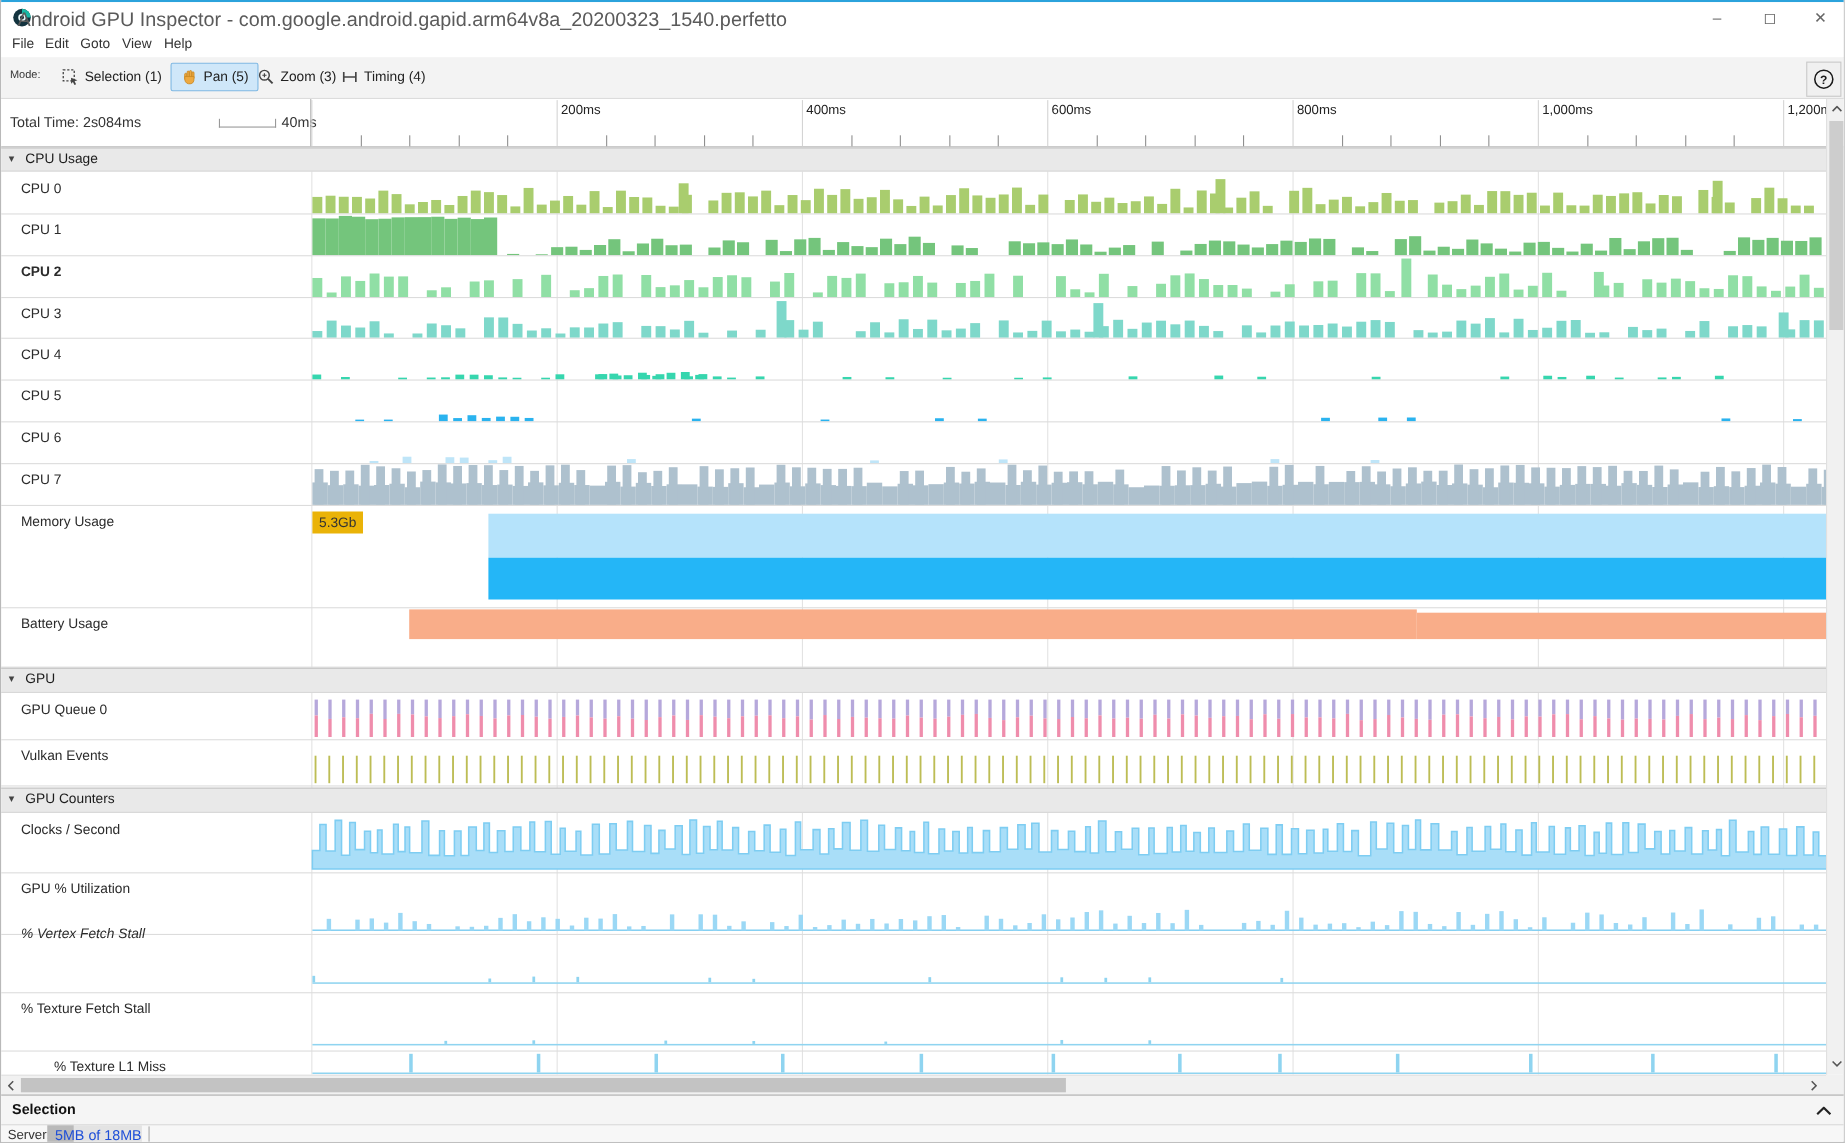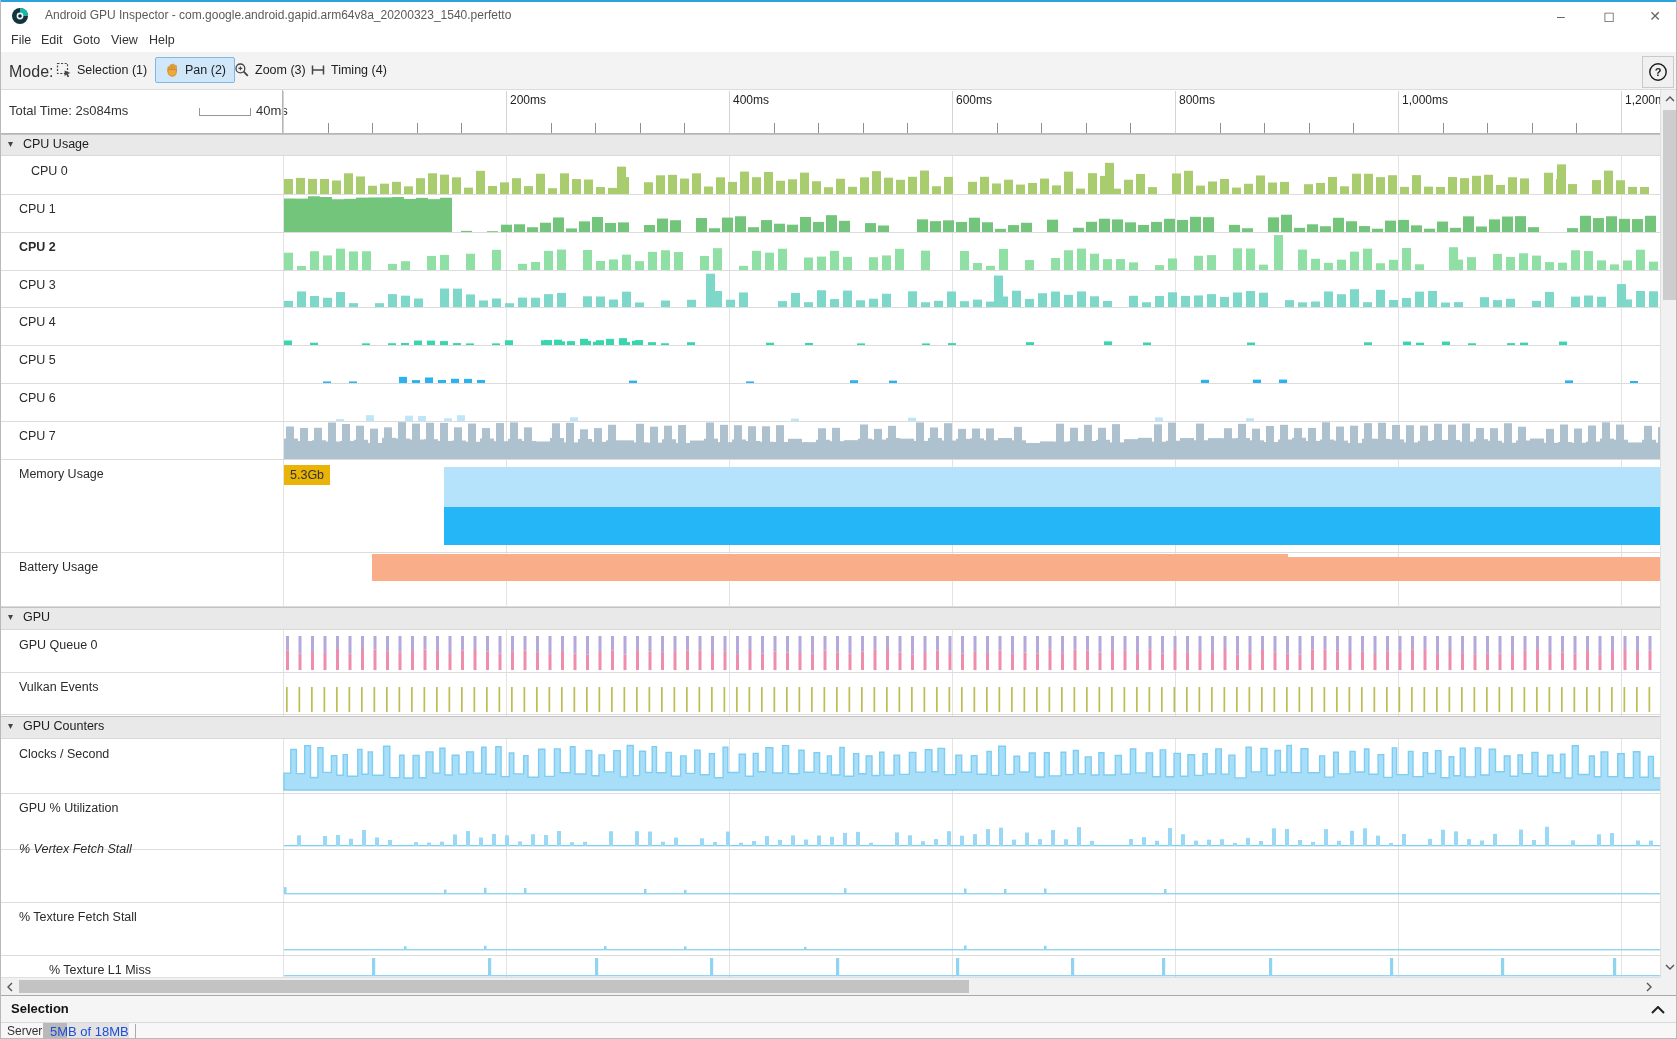--- a/index.html
+++ b/index.html
@@ -3,30 +3,30 @@
 <meta charset="utf-8">
 <style>
   html,body{margin:0;padding:0}
   body{width:1677px;height:1039px;position:relative;overflow:hidden;background:#fff;
        font-family:"Liberation Sans",sans-serif;color:#222;font-size:13px;
        border-left:1px solid #b9b9b9;border-right:1px solid #b9b9b9;border-bottom:1px solid #b9b9b9;box-sizing:border-box}
   .abs{position:absolute}
   
   #topstrip{left:0;top:0;width:1677px;height:2px;background:#2ba3dc}
   #titlebar{left:0;top:2px;width:1677px;height:28px;background:#fff}
-  #titlebar .title{position:absolute;left:44px;top:6px;font-size:12px;color:#5a5a5a;white-space:nowrap}
+  #titlebar .title{position:absolute;left:15px;top:6px;font-size:18px;color:#5a5a5a;white-space:nowrap}
   #app-logo{position:absolute;left:10px;top:5px}
   .winbtn{position:absolute;top:0;width:34px;height:28px;text-align:center;line-height:28px;color:#666;font-size:14px}
   #btn-min{left:1543px}#btn-max{left:1591px}#btn-close{left:1637px}
   
   #menubar{left:0;top:30px;width:1677px;height:22px;background:#fff}
   .menu-item{position:absolute;top:3px;font-size:12.5px;color:#333;padding:0 4px}
   
   #toolbar{left:0;top:52px;width:1677px;height:38px;background:#f3f3f3;border-bottom:1px solid #dcdcdc;box-sizing:border-box}
-  #mode-label{position:absolute;left:8px;top:11px;font-size:16px;color:#333}
+  #mode-label{position:absolute;left:8px;top:11px;font-size:10px;color:#333}
   .tbtn{position:absolute;top:5px;height:26px;display:flex;align-items:center;gap:5px;padding:0 8px;
         font-size:12.5px;color:#222;border:1px solid transparent;border-radius:2px;box-sizing:border-box}
   .tbtn.active{background:#cfe7f9;border-color:#7fb8e3}
   #tb-0{left:46px}#tb-1{left:154px}#tb-2{left:224px}#tb-3{left:300px}
   #help-btn{position:absolute;left:1641px;top:4px;width:30px;height:30px;background:#f0f0f0;border:1px solid #c9c9c9;
         display:flex;align-items:center;justify-content:center}
   
   #rulerrow{left:0;top:90px;width:1677px;height:44px;background:#fff;border-bottom:1px solid #b5b5b5;box-sizing:border-box}
   #total-time{position:absolute;left:8px;top:13px;font-size:13px;color:#333}
   #scale-widget{position:absolute;left:198px;top:18px;width:50px;height:7px;border-left:1px solid #999;border-right:1px solid #999;border-bottom:1px solid #999}
@@ -97,21 +97,21 @@
     <div class="tbtn active" id="tb-1">
       <svg width="16" height="16" viewBox="0 0 16 16">
         <g fill="#eda940" stroke="#c8861f" stroke-width="0.7">
           <rect x="3.9" y="4.6" width="1.9" height="6" rx="0.95"></rect>
           <rect x="6.1" y="2.6" width="1.9" height="7" rx="0.95"></rect>
           <rect x="8.3" y="2.1" width="1.9" height="7.5" rx="0.95"></rect>
           <rect x="10.5" y="3.3" width="1.9" height="6.5" rx="0.95"></rect>
           <path d="M3.9 8.2 Q3.6 13.6 7.5 14.2 Q12.6 14.8 12.4 9.2 L12.4 7.6 L3.9 7.6 Z"></path>
         </g>
       </svg>
-      <span>Pan (2)</span>
+      <span>Pan (5)</span>
     </div>
     <div class="tbtn" id="tb-2">
       <svg width="16" height="16" viewBox="0 0 16 16">
         <circle cx="6.4" cy="6.4" r="4.4" fill="none" stroke="#444" stroke-width="1.3"></circle>
         <path d="M6.4 4.5 V8.3 M4.5 6.4 H8.3" stroke="#444" stroke-width="1.1"></path>
         <path d="M9.7 9.7 L13.8 13.8" stroke="#444" stroke-width="1.8"></path>
       </svg>
       <span>Zoom (3)</span>
     </div>
     <div class="tbtn" id="tb-3">
@@ -1289,21 +1289,21 @@
           <rect x="1389" y="958" width="3.2" height="17" fill="#8fd4f0"></rect>
           <rect x="1500" y="958" width="3.2" height="17" fill="#8fd4f0"></rect>
           <rect x="1612" y="958" width="3.2" height="17" fill="#8fd4f0"></rect>
         </g>
       </svg>
     <div id="rows-layer">
         <div class="band" style="position: absolute; top: 134px; height: 22px;">
           <span class="arrow">▾</span>
           <span class="blabel">CPU Usage</span>
         </div>
-        <div class="tracklabel" style="position: absolute; top: 164px; margin-left: 12px;">CPU 0</div>
+        <div class="tracklabel" style="position: absolute; top: 164px;">CPU 0</div>
         <div class="divider" style="position: absolute; top: 194px;"></div>
         <div class="tracklabel" style="position: absolute; top: 202px;">CPU 1</div>
         <div class="divider" style="position: absolute; top: 232px;"></div>
         <div class="tracklabel" style="position: absolute; top: 240px; font-weight: bold;">CPU 2</div>
         <div class="divider" style="position: absolute; top: 270px;"></div>
         <div class="tracklabel" style="position: absolute; top: 278px;">CPU 3</div>
         <div class="divider" style="position: absolute; top: 307px;"></div>
         <div class="tracklabel" style="position: absolute; top: 315px;">CPU 4</div>
         <div class="divider" style="position: absolute; top: 345px;"></div>
         <div class="tracklabel" style="position: absolute; top: 353px;">CPU 5</div>

